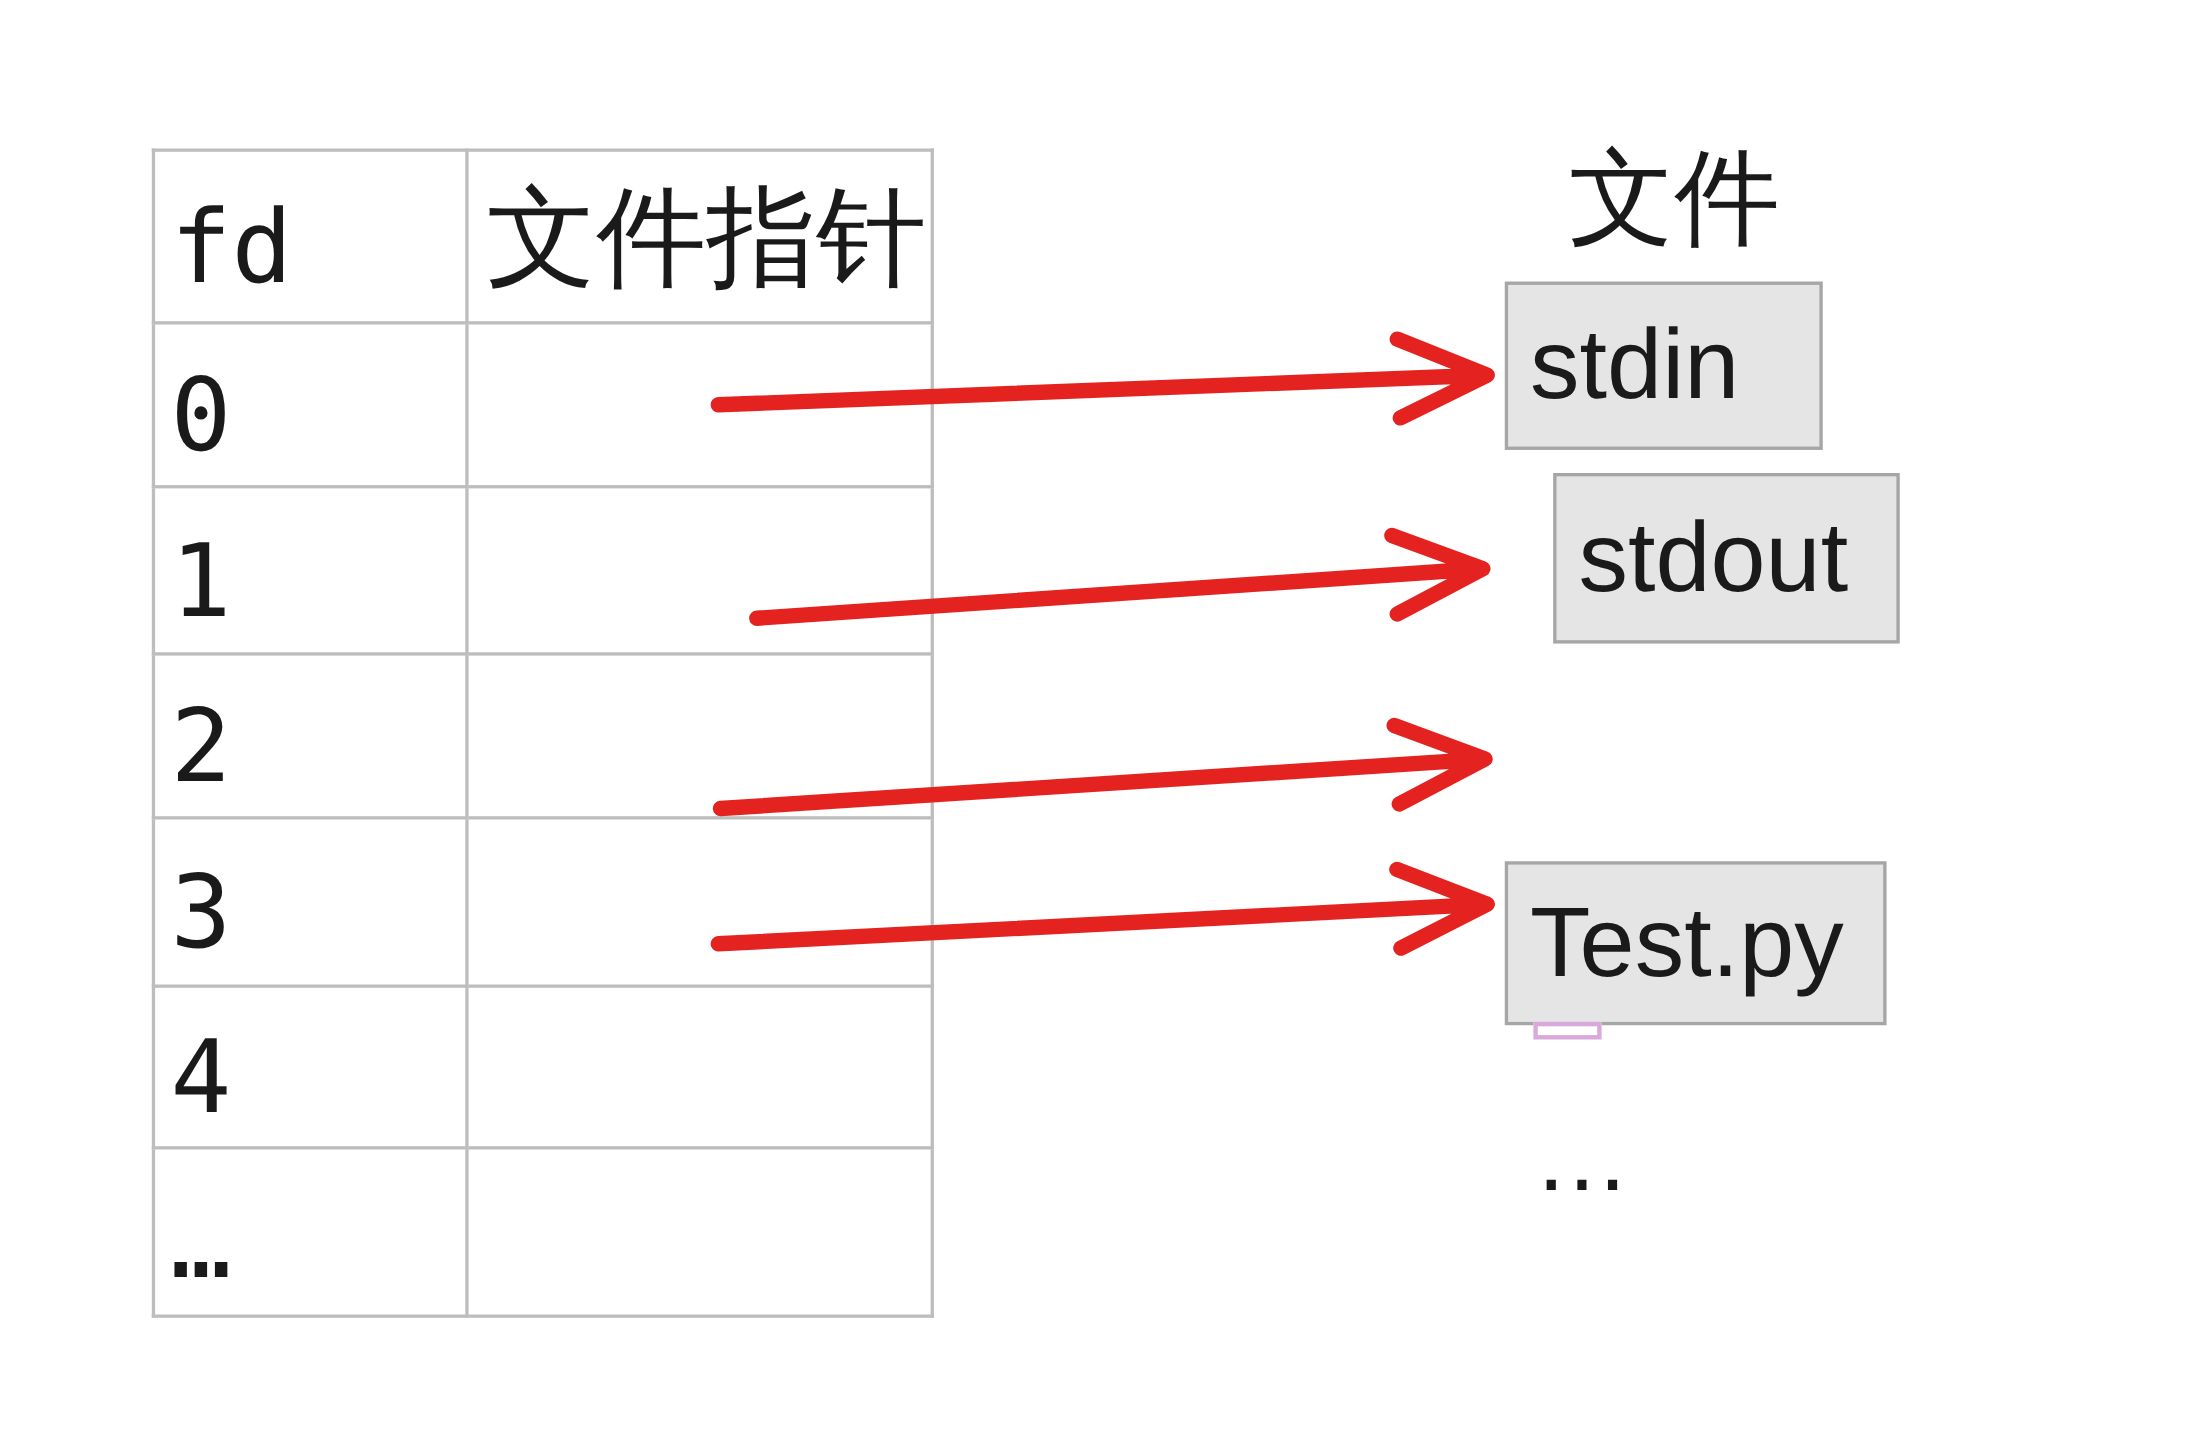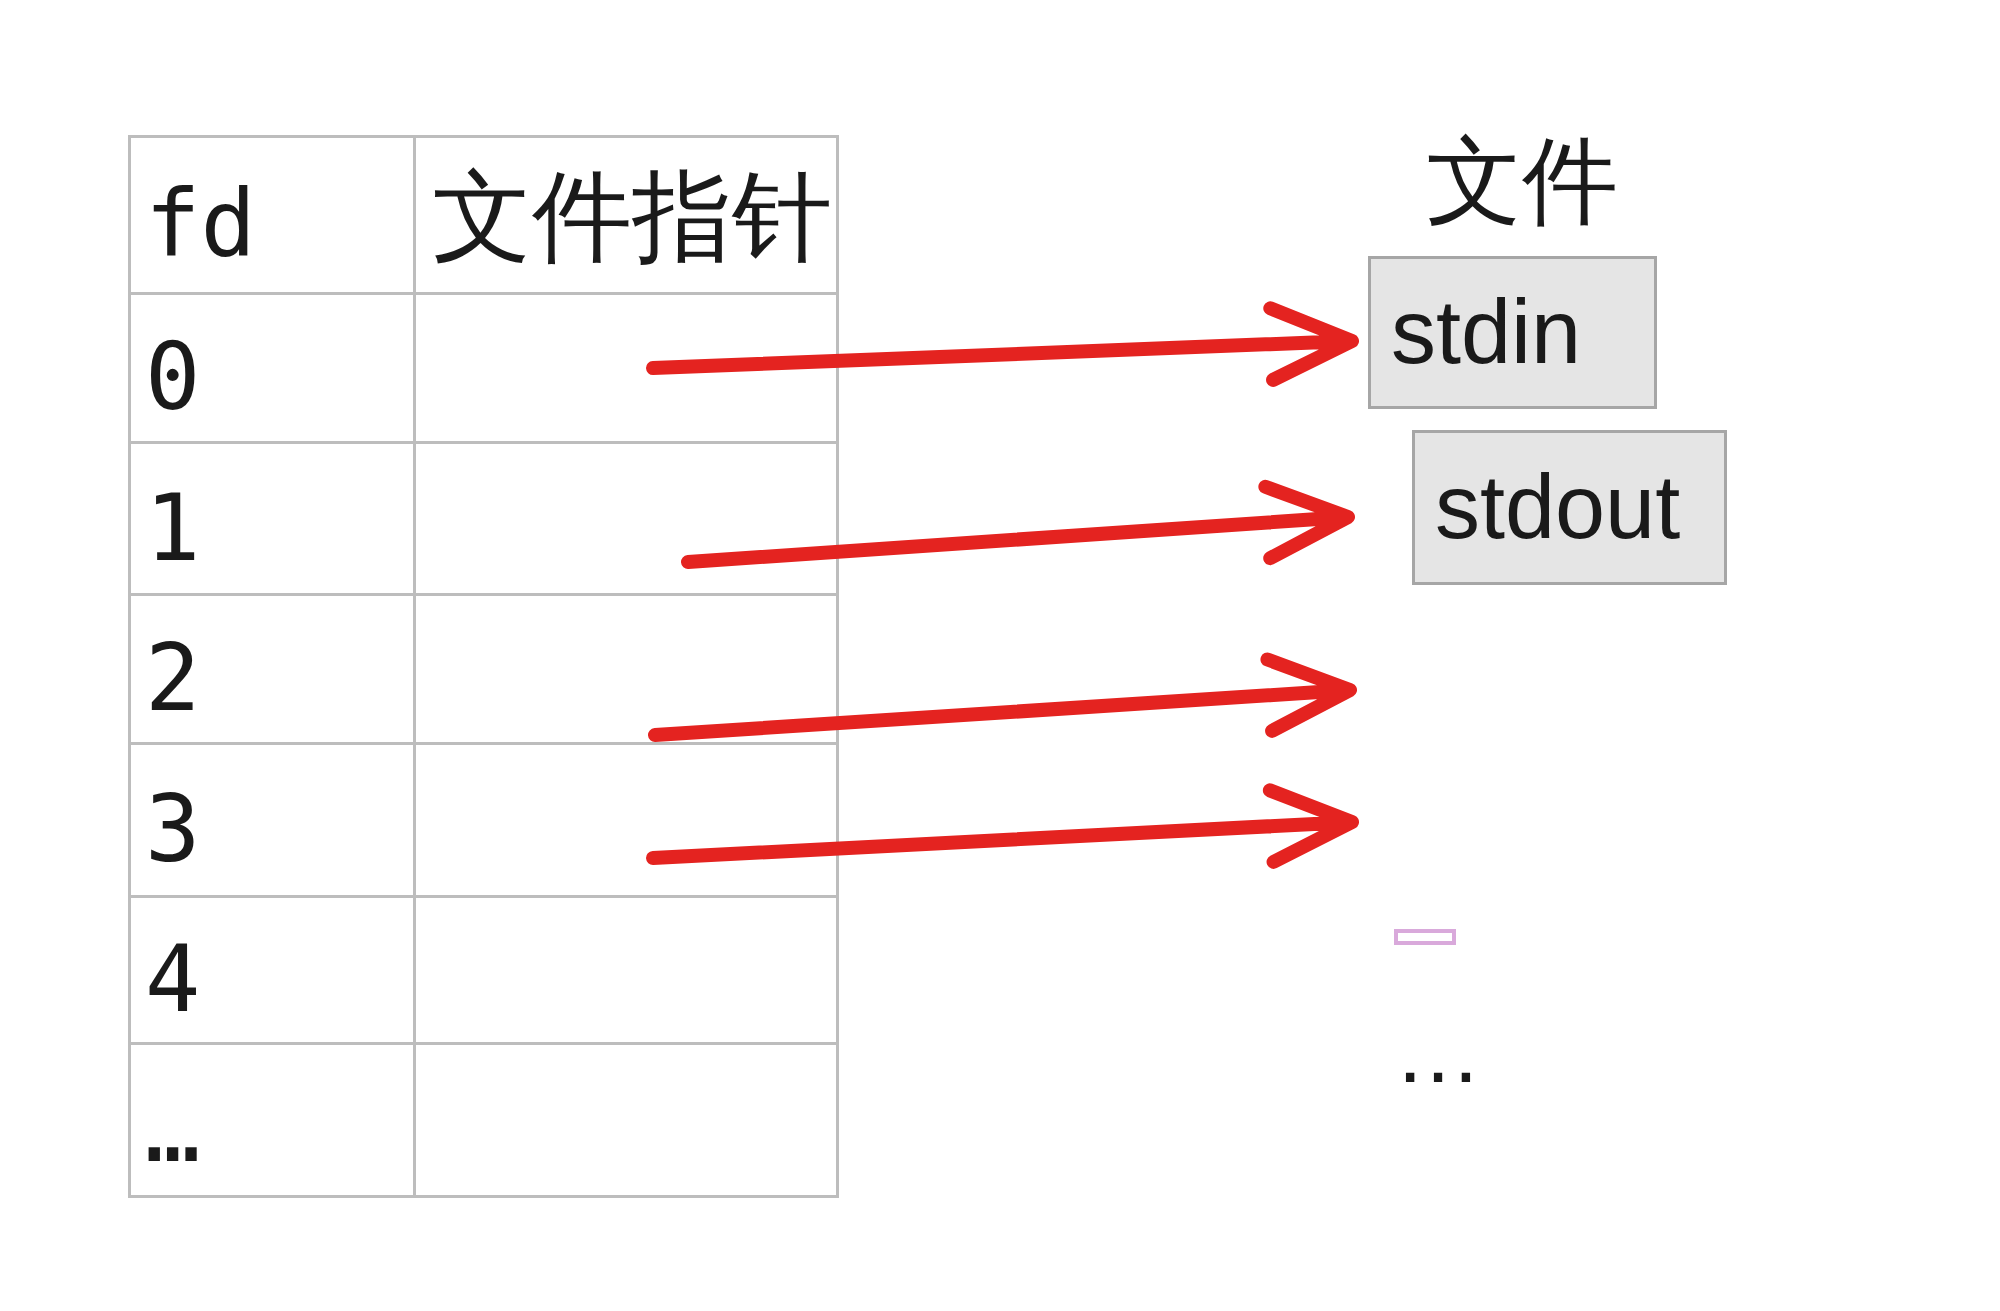--- a/index.html
+++ b/index.html
@@ -5,21 +5,21 @@
   html,body { margin:0; padding:0; background:#ffffff; }
   .stage {
     position:relative; width:2000px; height:1311px;
     background:#ffffff; overflow:hidden;
     font-family:"Liberation Sans", sans-serif;
     color:#1a1a1a;
   }
 
   
   table.fd-table {
-    position:absolute; left:128px; top:135px;
+    position:absolute; left:138px; top:135px;
     border-collapse:collapse; table-layout:fixed;
   }
   table.fd-table td {
     border:3px solid #bdbdbd;
     vertical-align:middle;
     padding:20px 0 0 14px;
     font-family:"DejaVu Sans Mono", monospace;
     font-size:92px; line-height:1.1; color:#1a1a1a;
     overflow:hidden; white-space:nowrap;
   }
@@ -99,20 +99,23 @@
     </table>
 
   <div class="files-title">文件</div>
 
   <div class="file-box box-stdin">
     <span>stdin</span>
   </div>
   <div class="file-box box-stdout">
     <span>stdout</span>
   </div>
+  <div class="file-box box-testpy">
+    <span>Test.py</span>
+  </div>
 
   <div class="pink-marker"></div>
 
   <div class="files-ellipsis">…</div>
 
   <svg class="arrows" width="2000" height="1311" viewBox="0 0 2000 1311">
       <path d="M 653 368 L 1344.0059613897947 341.30878260726115 M 1273.0494309459948 379.8691091491527 L 1352 341 L 1270.2863805214076 308.3368037126215" fill="none" stroke="#e42320" stroke-width="14" stroke-linecap="round" stroke-linejoin="round"></path>
       <path d="M 688 562 L 1340.0185304585477 517.544191105099 M 1270.2289794021046 558.1784938428026 L 1348 517 L 1265.3594452099514 486.75865902455723" fill="none" stroke="#e42320" stroke-width="14" stroke-linecap="round" stroke-linejoin="round"></path>
       <path d="M 655 735 L 1342.01671677501 690.5169032303951 M 1272.088664932081 730.9123925960636 L 1350 690 L 1267.4633082681107 659.4763285636362" fill="none" stroke="#e42320" stroke-width="14" stroke-linecap="round" stroke-linejoin="round"></path>
       <path d="M 653 858 L 1344.0105888238772 822.4114718202295 M 1273.555374154638 861.8803294367181 L 1352 822 L 1269.8734394832684 790.3894312342911" fill="none" stroke="#e42320" stroke-width="14" stroke-linecap="round" stroke-linejoin="round"></path>

